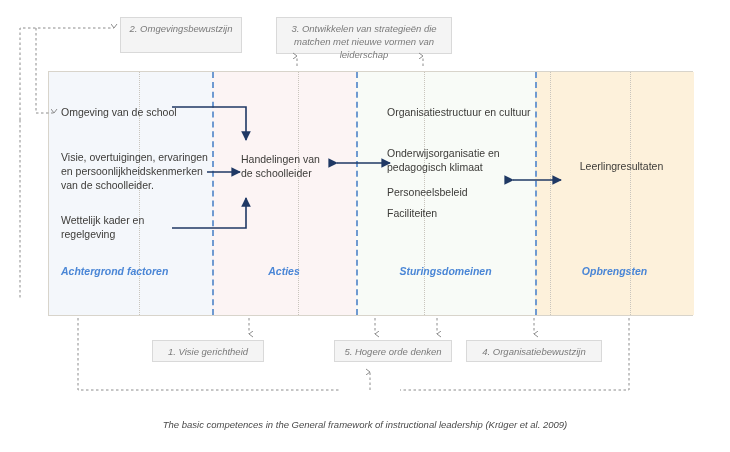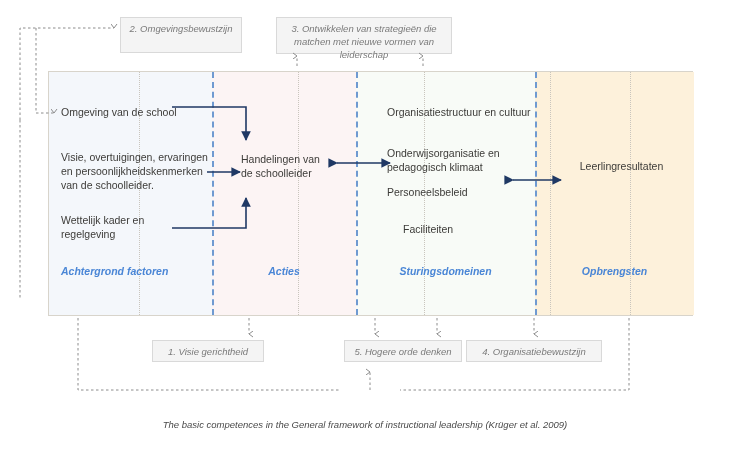--- a/index.html
+++ b/index.html
@@ -33,42 +33,42 @@
 
   .t-omgeving{left:12px;top:33px;width:140px;}
   .t-visie   {left:12px;top:78px;width:148px;}
   .t-wettelijk{left:12px;top:141px;width:140px;}
 
   .t-handelingen{left:192px;top:80px;width:90px;}
 
   .t-org   {left:338px;top:33px;width:150px;}
   .t-onder {left:338px;top:74px;width:150px;}
   .t-pers  {left:338px;top:113px;width:150px;}
-  .t-faci  {left:338px;top:150px;width:150px;margin-left:16px;}
+  .t-faci  {left:338px;top:134px;width:150px;}
 
   .t-leer  {left:500px;top:87px;width:145px;text-align:center;}
 
   
   .seclabel{position:absolute;color:#4a86d6;font-size:10.5px;font-style:italic;
             font-weight:bold;line-height:13px;
             font-family:"Liberation Sans",sans-serif;}
   .s1{left:12px;top:193px;width:120px;text-align:left;}
   .s2{left:163px;top:193px;width:144px;text-align:center;}
   .s3{left:307px;top:193px;width:179px;text-align:center;}
   .s4{left:486px;top:193px;width:159px;text-align:center;}
 
   
   .callout{position:absolute;box-sizing:border-box;border:1px solid #d9d9d9;
            background:#f4f4f4;color:#7a7a7a;font-size:9.5px;font-style:italic;
            line-height:13px;text-align:center;padding:4px 8px;
            font-family:"Liberation Sans",sans-serif;}
   .co-top2{left:120px;top:17px;width:122px;height:36px;}
   .co-top3{left:276px;top:17px;width:176px;height:37px;}
   .co-bot1{left:152px;top:340px;width:112px;height:22px;}
-  .co-bot5{left:344px;top:340px;width:118px;height:22px;padding-left:8px;}
+  .co-bot5{left:334px;top:340px;width:118px;height:22px;padding-left:8px;}
   .co-bot4{left:466px;top:340px;width:136px;height:22px;}
 
   
   .caption{position:absolute;left:0;top:419px;width:730px;text-align:center;
            font-size:9.5px;font-style:italic;color:#4a4a4a;
            font-family:"Liberation Sans",sans-serif;}
   .caption .sp{ text-decoration-style:wavy;
                 text-decoration-color:#e06666; text-decoration-thickness:1px;}
 
   

